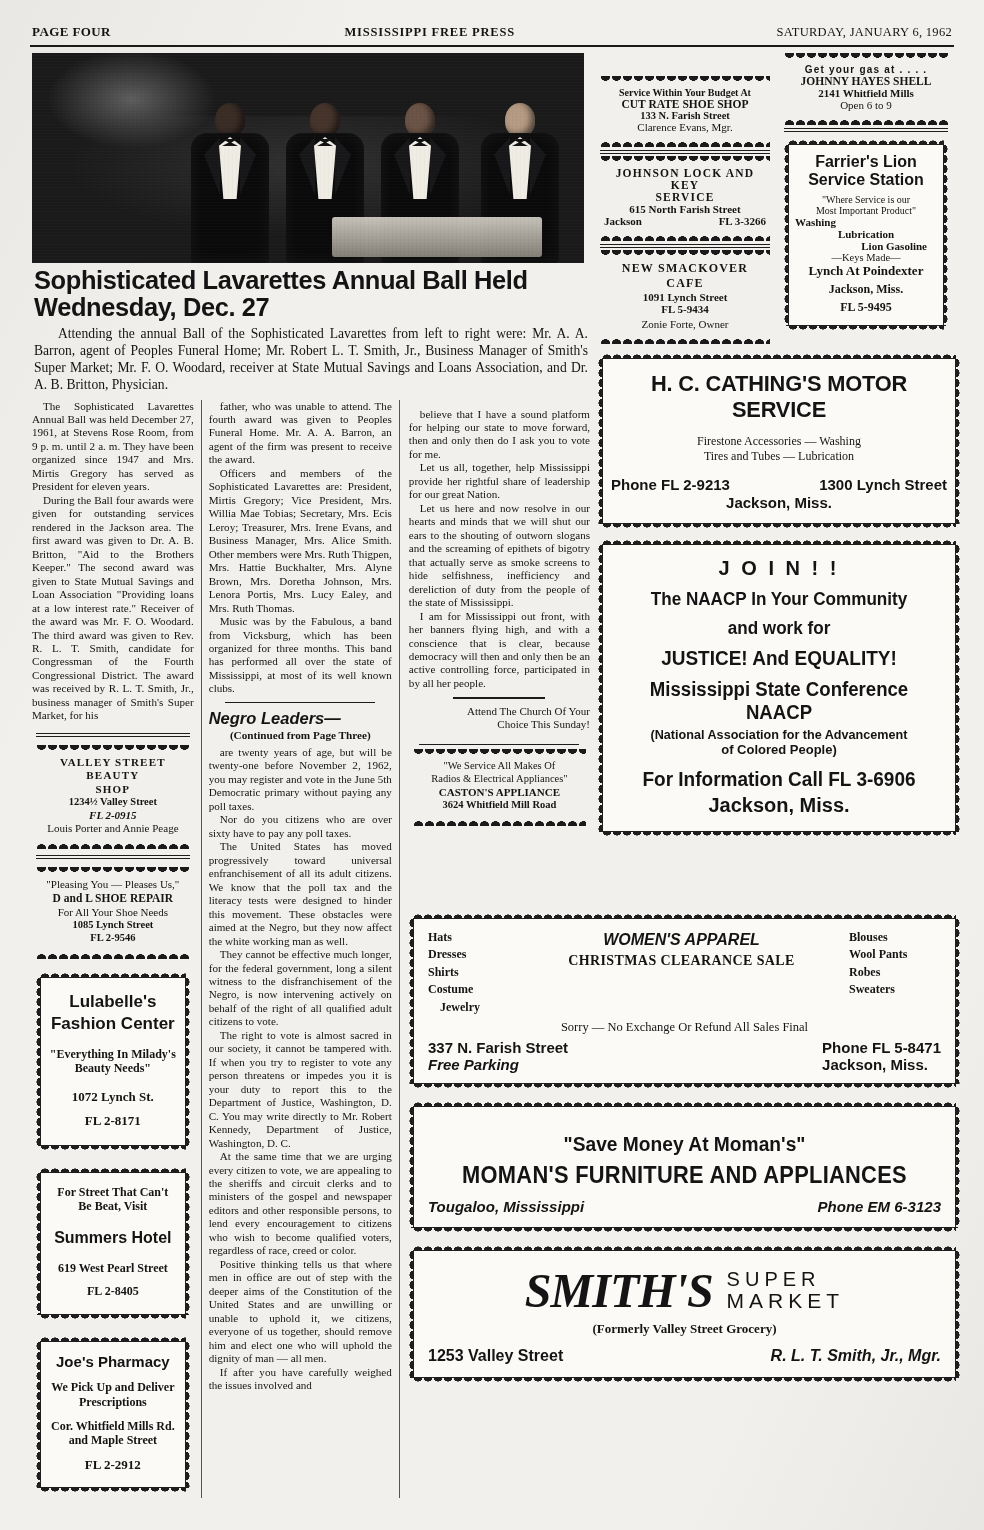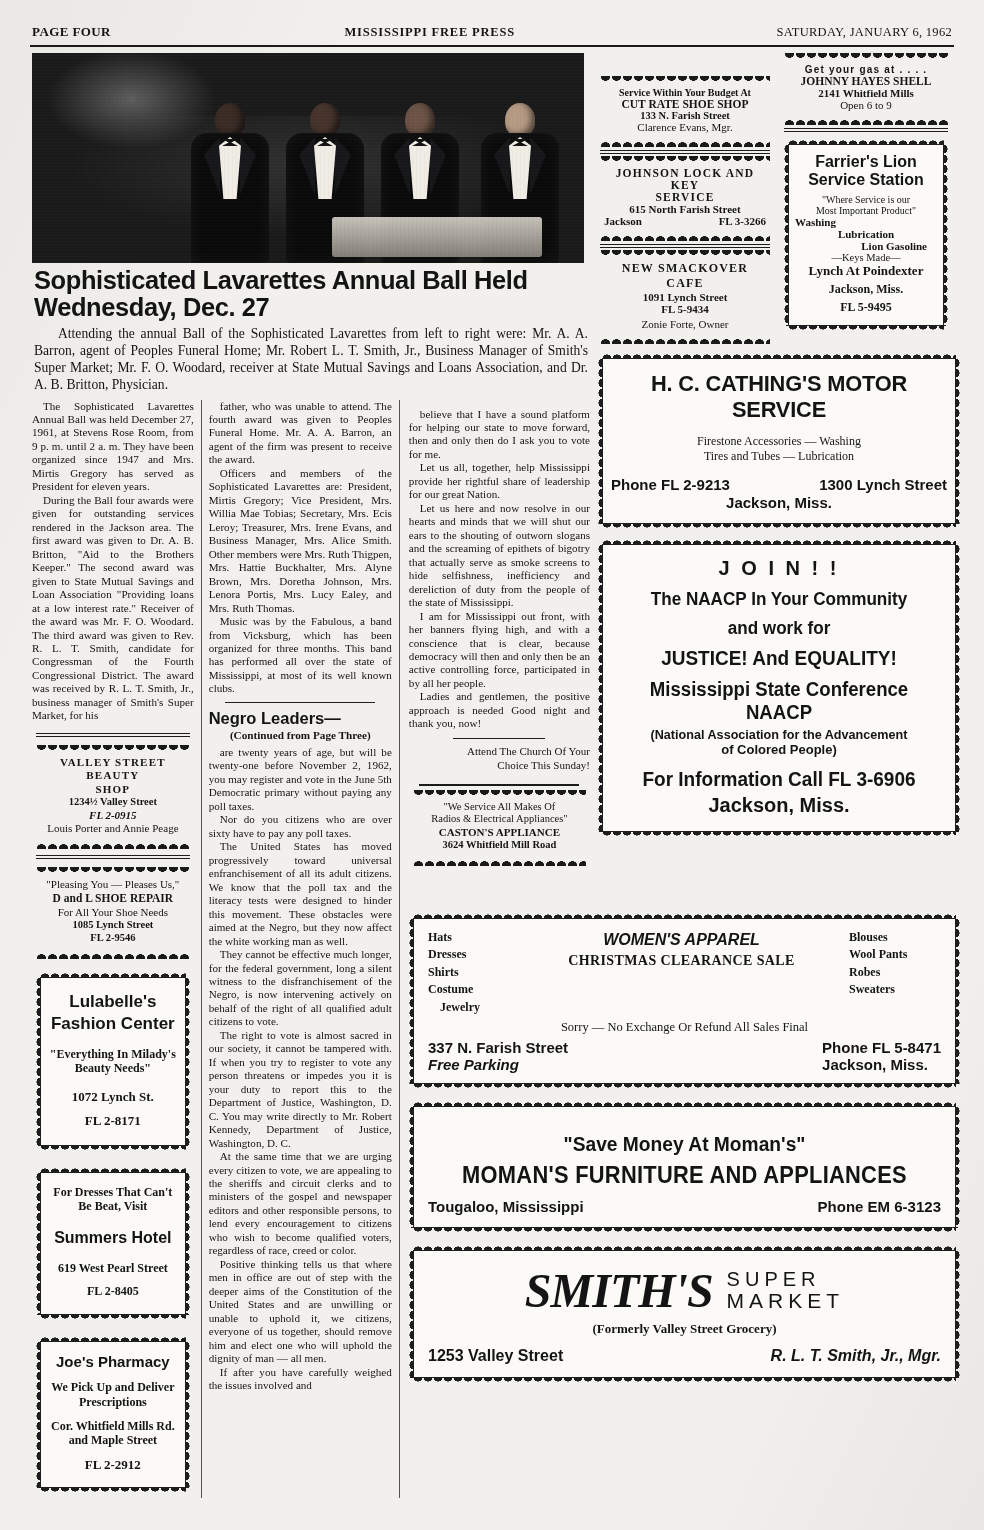--- a/index.html
+++ b/index.html
@@ -105,21 +105,21 @@
   .san{font-family:"Liberation Sans",sans-serif;}
   .b{font-weight:bold;}
   .i{font-style:italic;}
   .sp{letter-spacing:1.2px;}
   .t10{font-size:10px}.t105{font-size:10.5px}.t11{font-size:11px}.t115{font-size:11.5px}
   .t12{font-size:12px}.t125{font-size:12.5px}.t13{font-size:13px}
   .t15{font-size:15px}.t16{font-size:16px}.t17{font-size:17px}.t18{font-size:18px}
   .t20{font-size:20px}.lh14{line-height:1.45}
 
   
-  .subhead{font-family:"Liberation Sans",sans-serif;font-weight:bold;
+  .subhead{font-family:"Liberation Sans",sans-serif;font-style:italic;font-weight:bold;
            font-size:16.5px;margin:4px 0 1px 0;text-align:left;}
   .contline{font-size:11.2px;text-align:center;font-weight:bold;margin-bottom:3px;}
   .hr-short{width:92px;height:1.5px;background:#1c1c1c;margin:7px auto 6px auto;}
   .hr-mid{width:150px;height:1.5px;background:#1c1c1c;margin:6px auto 5px auto;}
   .row-split{display:flex;justify-content:space-between;align-items:flex-end;}
   ul.plainlist{list-style:none;margin:0;padding:0;text-align:left;}
 </style>
 </head>
 <body>
 
@@ -214,21 +214,21 @@
             <div class="san b t17" style="margin-top:2px">Fashion Center</div>
             <div class="ser b t12" style="margin-top:12px">"Everything In Milady's</div>
             <div class="ser b t12">Beauty Needs"</div>
             <div class="ser b t13" style="margin-top:13px">1072 Lynch St.</div>
             <div class="ser b t13" style="margin-top:8px">FL 2-8171</div>
           </div>
 
           <div class="scal adbox" style="margin-top:26px;padding:12px 6px 16px 6px;">
             <span class="sidecal l"></span>
                 <span class="sidecal r"></span>
-            <div class="ser b t12">For Dresses That Can't</div>
+            <div class="ser b t12">For Street That Can't</div>
             <div class="ser b t12">Be Beat, Visit</div>
             <div class="san b t16" style="margin-top:14px">Summers Hotel</div>
             <div class="ser b t12" style="margin-top:14px">619 West Pearl Street</div>
             <div class="ser b t12" style="margin-top:8px">FL 2-8405</div>
           </div>
 
           <div class="scal adbox" style="margin-top:26px;padding:11px 6px 14px 6px;">
             <span class="sidecal l"></span>
                 <span class="sidecal r"></span>
             <div class="san b t15">Joe's Pharmacy</div>
@@ -259,21 +259,20 @@
           <p>Positive thinking tells us that where men in office are out of step with the deeper aims of the Constitution of the United States and are unwilling or unable to uphold it, we citizens, everyone of us together, should remove him and elect one who will uphold the dignity of man — all men.</p>
           <p>If after you have carefully weighed the issues involved and</p>
         </div>
 
         <div class="sc sc3">
           <div style="height:8px"></div>
           <p>believe that I have a sound platform for helping our state to move forward, then and only then do I ask you to vote for me.</p>
           <p>Let us all, together, help Mississippi provide her rightful share of leadership for our great Nation.</p>
           <p>Let us here and now resolve in our hearts and minds that we will shut our ears to the shouting of outworn slogans and the screaming of epithets of bigotry that actually serve as smoke screens to hide selfishness, inefficiency and dereliction of duty from the people of the state of Mississippi.</p>
           <p>I am for Mississippi out front, with her banners flying high, and with a conscience that is clear, because democracy will then and only then be an active controlling force, participated in by all her people.</p>
-          <p>Ladies and gentlemen, the positive approach is needed Good night and thank you, now!</p>
 
           <div class="hr-short"></div>
 
           <div style="text-align:right;">
             <div class="ser t11">Attend The Church Of Your</div>
             <div class="ser t11">Choice This Sunday!</div>
           </div>
 
           <div class="hr-short" style="width:160px;margin-top:12px"></div>
 
@@ -409,21 +408,21 @@
           <div class="san b t15">Jackson, Miss.</div>
         </div>
       </div>
     </div>
 
     <div class="scal" style="margin-top:22px;padding:26px 14px 12px 14px;text-align:center;">
       <span class="sidecal l"></span>
           <span class="sidecal r"></span>
       <div class="san b t20" style="transform:scaleX(.96)">"Save Money At Moman's"</div>
       <div class="san b" style="font-size:23px;margin-top:6px;letter-spacing:.3px;transform:scaleX(.95)">MOMAN'S FURNITURE AND APPLIANCES</div>
-      <div class="row-split" style="margin-top:9px;">
+      <div class="row-split" style="margin-top:9px;font-style:italic;">
         <span class="san b t15">Tougaloo, Mississippi</span>
         <span class="san b t15">Phone EM 6-3123</span>
       </div>
     </div>
 
     <div class="scal" style="margin-top:22px;padding:16px 14px 12px 14px;">
       <span class="sidecal l"></span>
           <span class="sidecal r"></span>
       <div style="display:flex;align-items:center;justify-content:center;gap:14px;">
         <div class="ser b i" style="font-size:48px;line-height:1;letter-spacing:-1px;">SMITH'S</div>

